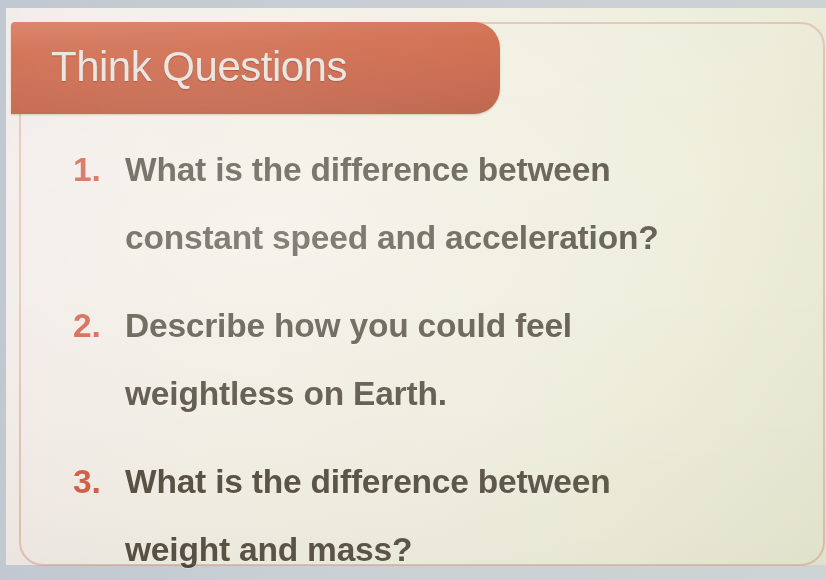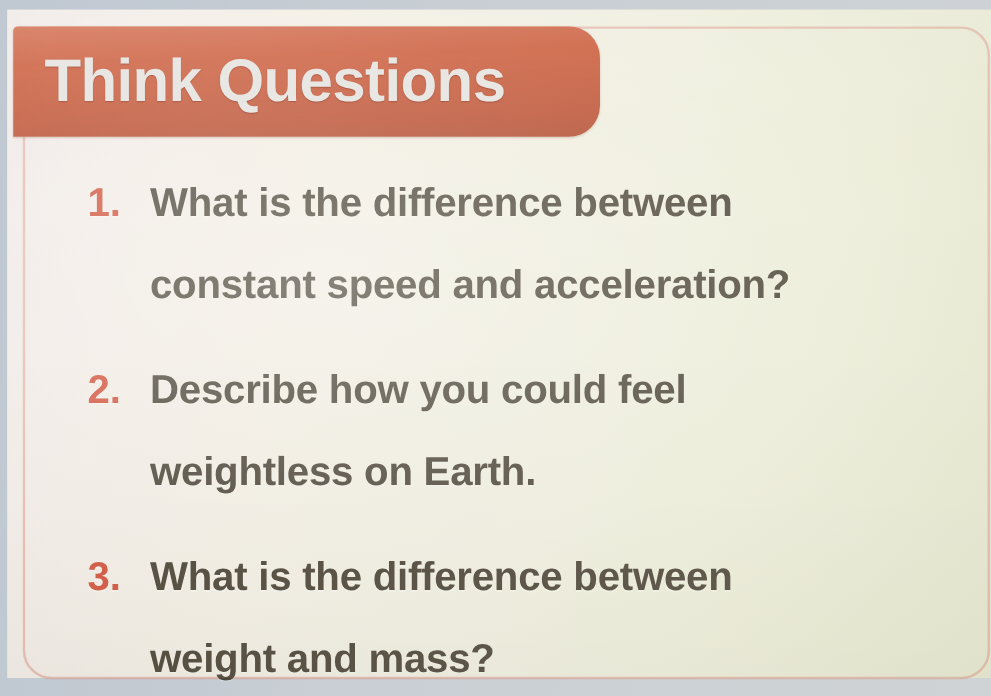--- a/index.html
+++ b/index.html
@@ -107,25 +107,25 @@
     background:
       linear-gradient(178deg,
         rgba(255,255,255,0.10) 0%,
         rgba(255,255,255,0.00) 30%,
         rgba(0,0,0,0.05) 100%);
     pointer-events: none;
   }
 
   .header-title {
     position: absolute;
-    left: 26px;
+    left: 40px;
     top: 50%;
     transform: translateY(-52%);
-    font-size: 50px;
-    font-weight: bold;
+    font-size: 42px;
+    font-weight: normal;
     letter-spacing: -0.5px;
     color: #e9e7e4;
     text-shadow: 0 1px 1px rgba(110,50,32,0.35);
     white-space: nowrap;
     z-index: 2;
   }
 
   
   .question-list {
     position: absolute;

